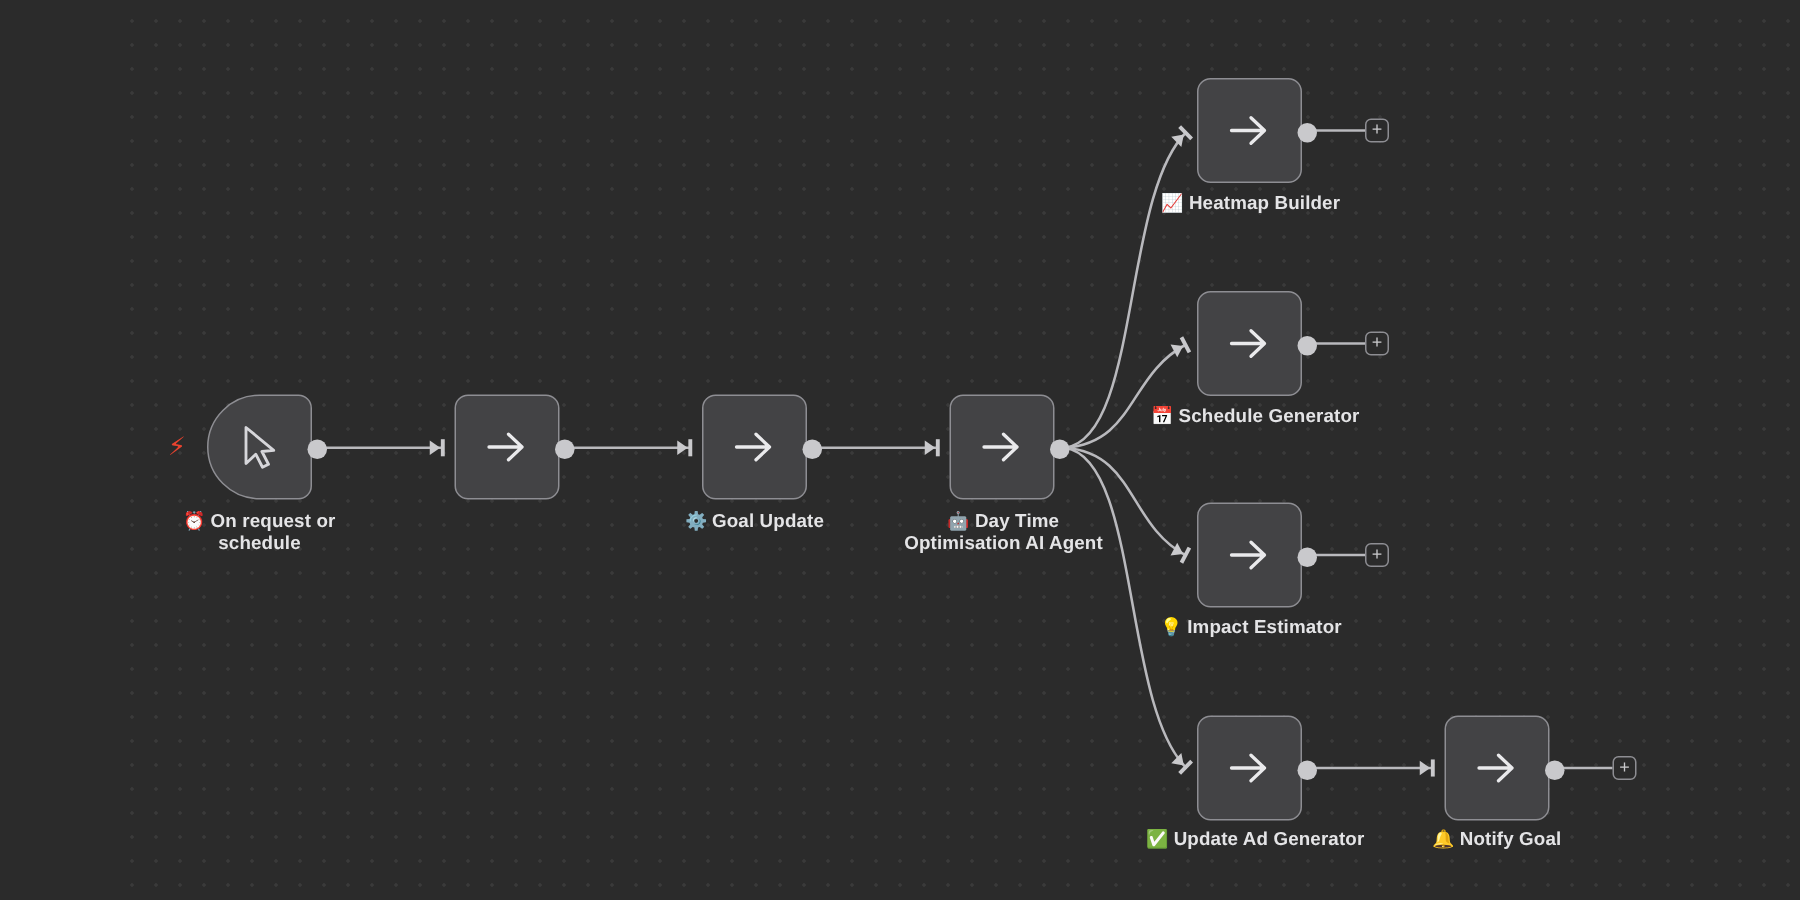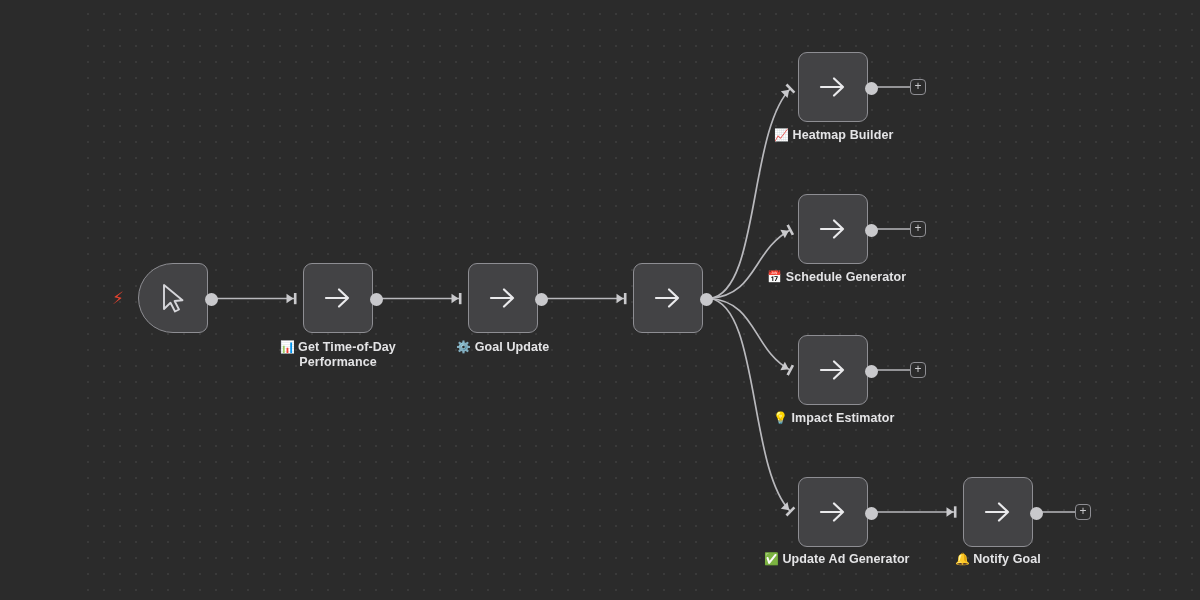--- a/index.html
+++ b/index.html
@@ -114,50 +114,52 @@
   <div class="bolt" style="left:112px;top:290px;">⚡</div>
 
   <div class="node trigger" style="left:138px;top:263px;">
     <span class="glyph">
       <svg width="26" height="30" viewBox="0 0 26 30">
         <path d="M4,2 L4,26 L10.5,19.8 L15,28.5 L19,26.5 L14.6,18 L22.5,17.2 Z" fill="none" stroke="#d6d6da" stroke-width="1.9" stroke-linejoin="round"></path>
       </svg>
     </span>
     <span class="port-out" style="left:66px;top:28.5px;"></span>
   </div>
+  <div class="label" style="left:93px;top:340px;width:160px;"><span class="emo">⏰</span><span>On request or
+schedule</span></div>
 
   <div class="node" style="left:303px;top:263px;">
     <span class="glyph">
       <svg width="30" height="24" viewBox="0 0 30 24">
         <path d="M3,12 L25,12 M16,3.5 L25,12 L16,20.5" fill="none" stroke="#eaeaec" stroke-width="2.2" stroke-linecap="round" stroke-linejoin="round"></path>
       </svg>
     </span>
     <span class="port-out" style="left:66px;top:28.5px;"></span>
   </div>
-  <div class="label" style="left:258px;top:340px;width:160px;"><span class="emo">📊</span><span>Get Time-of-Day
-Performance</span></div>
 
   <div class="node" style="left:468px;top:263px;">
     <span class="glyph">
       <svg width="30" height="24" viewBox="0 0 30 24">
         <path d="M3,12 L25,12 M16,3.5 L25,12 L16,20.5" fill="none" stroke="#eaeaec" stroke-width="2.2" stroke-linecap="round" stroke-linejoin="round"></path>
       </svg>
     </span>
     <span class="port-out" style="left:66px;top:28.5px;"></span>
   </div>
   <div class="label" style="left:423px;top:340px;width:160px;"><span class="emo">⚙️</span><span>Goal Update</span></div>
 
   <div class="node" style="left:633px;top:263px;">
     <span class="glyph">
       <svg width="30" height="24" viewBox="0 0 30 24">
         <path d="M3,12 L25,12 M16,3.5 L25,12 L16,20.5" fill="none" stroke="#eaeaec" stroke-width="2.2" stroke-linecap="round" stroke-linejoin="round"></path>
       </svg>
     </span>
     <span class="port-out" style="left:66px;top:28.5px;"></span>
   </div>
+  <div class="label" style="left:588px;top:340px;width:162px;"><span class="emo">🤖</span><span>Day Time
+Optimisation AI Agent</span></div>
 
   <div class="node" style="left:798px;top:52px;">
     <span class="glyph">
       <svg width="30" height="24" viewBox="0 0 30 24">
         <path d="M3,12 L25,12 M16,3.5 L25,12 L16,20.5" fill="none" stroke="#eaeaec" stroke-width="2.2" stroke-linecap="round" stroke-linejoin="round"></path>
       </svg>
     </span>
     <span class="port-out" style="left:66px;top:28.5px;"></span>
   </div>
   <div class="label" style="left:753px;top:128px;width:162px;"><span class="emo">📈</span><span>Heatmap Builder</span></div>

